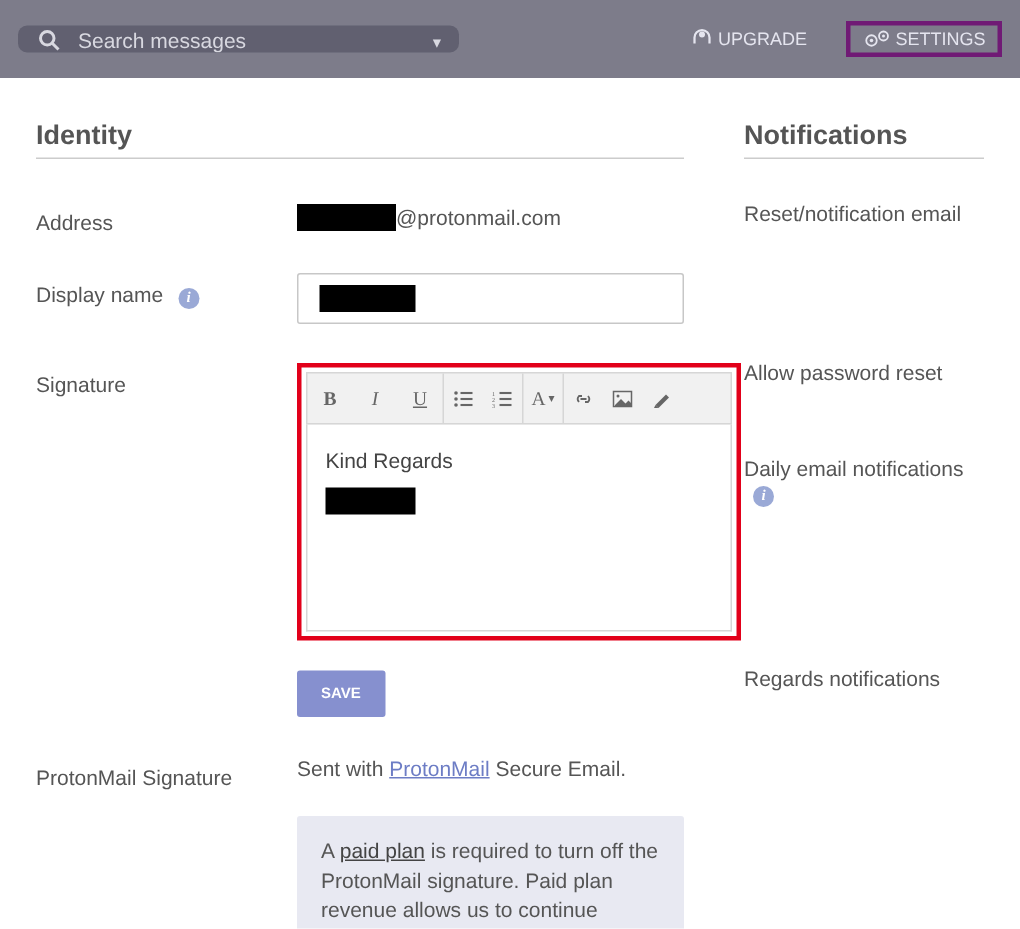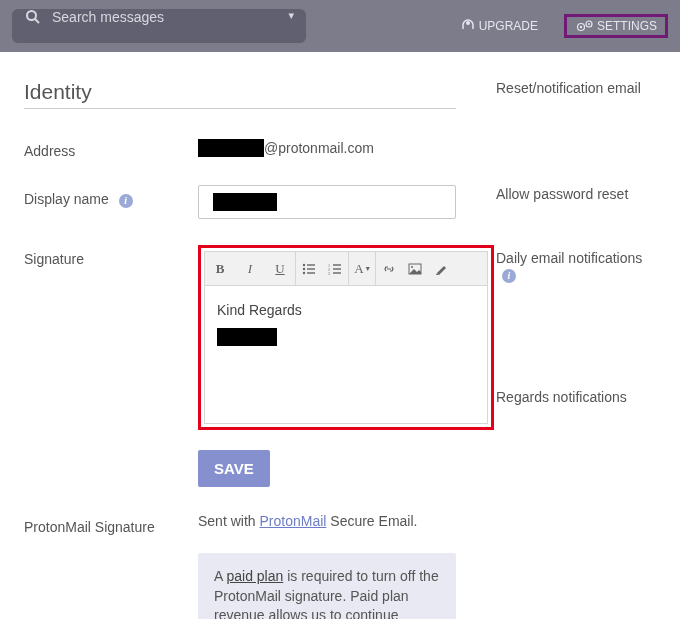--- a/index.html
+++ b/index.html
@@ -15,24 +15,24 @@
   .topbar {
     background: #7d7c8a;
     height: 52px;
     display: flex;
     align-items: center;
     padding: 0 12px;
     gap: 16px;
   }
   .search-wrap {
     display: flex;
-    align-items: flex-start;
+    align-items: flex-end;
     background: #616070;
     border-radius: 6px;
-    height: 34px;
+    height: 18px;
     padding: 0 12px;
     width: 294px;
     color: #d8d8e0;
     gap: 10px;
   }
   .search-wrap input {
     background: transparent;
     border: none;
     outline: none;
     color: #d8d8e0;
@@ -58,22 +58,22 @@
   }
   .nav-icon { width: 18px; height: 16px; }
   .content {
     display: flex;
     padding: 28px 24px 10px 24px;
     gap: 40px;
   }
   .col-left { flex: 1; min-width: 0; }
   .col-right { width: 160px; }
   h2.section-title {
-    font-size: 21px;
-    font-weight: 400;
+    font-size: 18px;
+    font-weight: 700;
     color: #555;
     padding-bottom: 4px;
     border-bottom: 1px solid #ccc;
     margin-bottom: 28px;
   }
   .row {
     display: flex;
     margin-bottom: 26px;
   }
   .row-label {
@@ -150,21 +150,21 @@
     padding: 16px 12px;
     font-size: 14px;
     color: #444;
   }
   .save-btn {
     margin-top: 20px;
     background: #8690cf;
     color: #fff;
     border: none;
     padding: 10px 16px;
-    font-size: 15px;
+    font-size: 10px;
     font-weight: bold;
     cursor: pointer;
     border-radius: 2px;
   }
   .sig-text { color: #555; font-size: 14px; }
   .sig-link { color: #6d7dc5; }
   .callout {
     margin-top: 24px;
     background: #e8e9f2;
     border-radius: 2px;
@@ -318,20 +318,21 @@
           <span>Sent with </span><a href="#" class="sig-link">ProtonMail</a><span> Secure Email.</span>
         </div>
         <div class="callout">
           <span>A </span><a href="#" class="paid">paid plan</a><span> is required to turn off the ProtonMail signature. Paid plan revenue allows us to continue supporting free accounts.</span>
         </div>
       </div>
     </div>
   </div>
 
   <div class="col-right">
+    <h2 class="section-title">Notifications</h2>
     <div class="right-item" style="margin-bottom:90px;">Reset/notification email</div>
     <div class="right-item allow">Allow password reset</div>
     <div class="right-item" style="margin-bottom:106px;">
       <span>Daily email notifications</span>
       <span class="info-icon">i</span>
     </div>
     <div class="right-item">Regards notifications</div>
   </div>
 </div>
 

